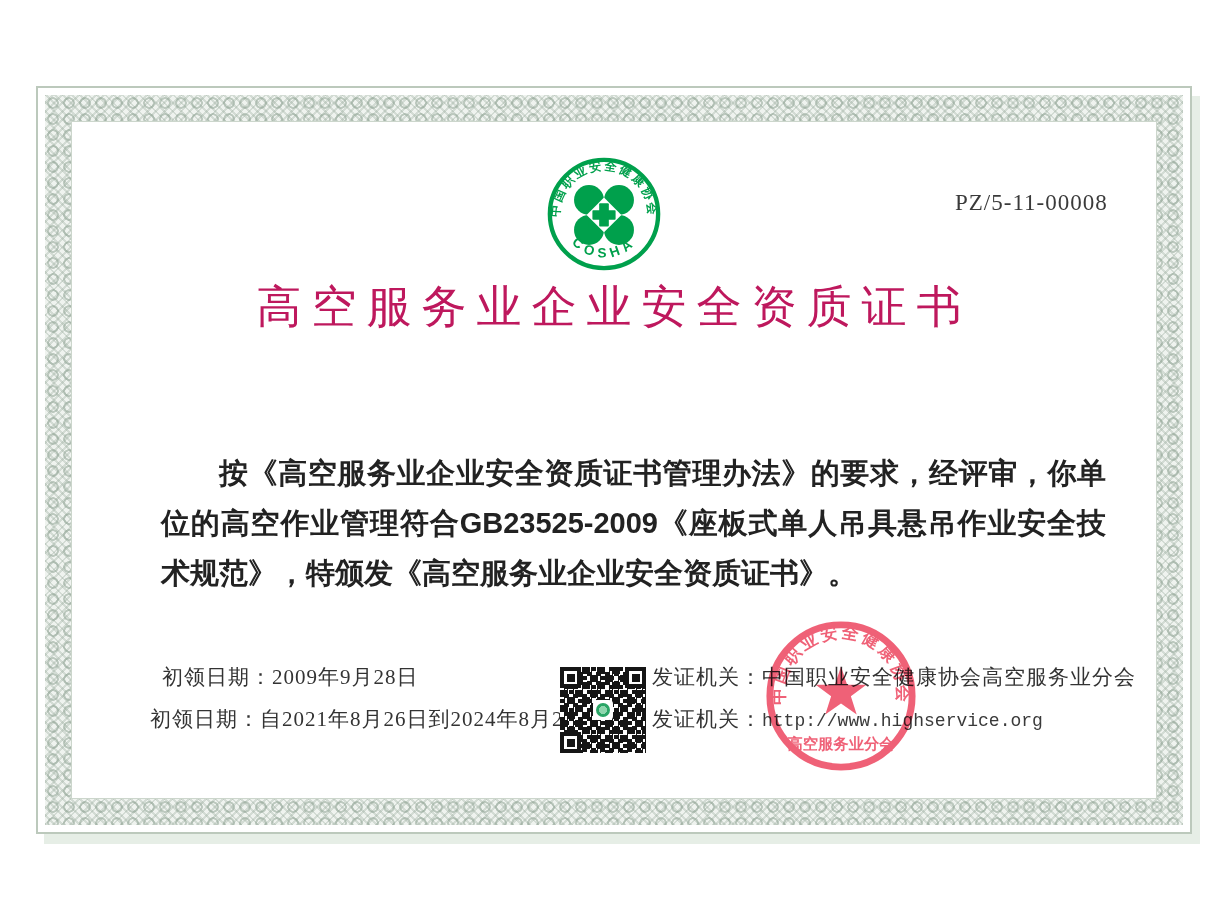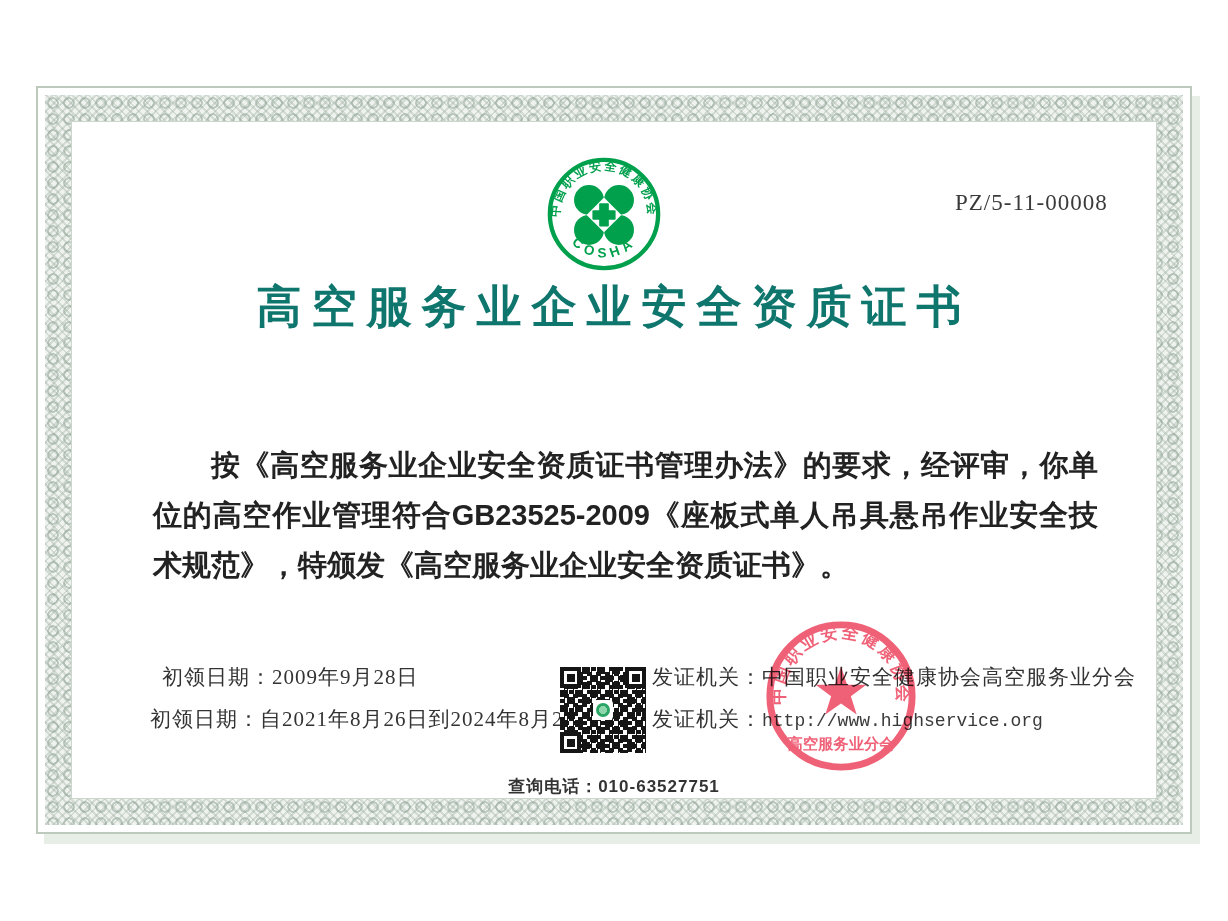--- a/index.html
+++ b/index.html
@@ -14,24 +14,24 @@
         radial-gradient(circle at 50% 50%, rgba(255,255,255,0) 3.5px, rgba(146,165,150,.55) 4px, rgba(146,165,150,.55) 5.5px, rgba(255,255,255,0) 6px),
         repeating-linear-gradient(45deg, rgba(146,165,150,.30) 0 2px, rgba(255,255,255,0) 2px 6px),
         repeating-linear-gradient(-45deg, rgba(146,165,150,.30) 0 2px, rgba(255,255,255,0) 2px 6px);
       background-size:16px 16px,auto,auto;}
   .frame-inner{position:absolute;inset:33px;background:#fff;border:1px solid #ccd6cc;}
   
   .logo{position:absolute;left:546px;top:156px;width:116px;height:116px;}
   .cert-number{position:absolute;left:955px;top:190px;width:190px;
         font-family:"Liberation Serif",serif;font-size:23px;color:#3a3a3a;letter-spacing:1px;}
   .title{position:absolute;left:0;right:0;top:277px;margin:0;text-align:center;
-        font-size:45px;font-weight:700;letter-spacing:10px;color:#0f766e;}
+        font-size:45px;font-weight:400;letter-spacing:10px;color:#be185d;}
   
   .recipient{position:absolute;left:148px;top:384px;font-size:29px;font-weight:600;color:#222;}
-  .body-text{position:absolute;left:145px;top:432px;width:945px;margin:8px;
+  .body-text{position:absolute;left:145px;top:432px;width:945px;margin:16px;
         font-size:29px;font-weight:600;line-height:50px;color:#222;
         text-align:justify;text-indent:2em;}
   
   .kai{font-family:"Liberation Serif",serif;color:#333;font-size:21px;letter-spacing:1px;}
   .issue-date{position:absolute;left:162px;top:663px;}
   .validity{position:absolute;left:150px;top:705px;}
   .issuer{position:absolute;left:652px;top:663px;}
   .website{position:absolute;left:652px;top:705px;}
   .website .url{font-family:"Liberation Mono",monospace;font-size:18px;color:#3a3a3a;letter-spacing:0;}
   .phone{position:absolute;left:0;right:0;top:775px;text-align:center;
@@ -130,17 +130,14 @@
   <svg class="stamp" viewBox="0 0 160 160">
     <circle cx="80" cy="80" r="72" fill="none" stroke="#ee5068" stroke-width="7"></circle>
     <path id="stampArc" d="M 26.5 100 A 57.5 57.5 0 1 1 133.5 100" fill="none"></path>
     <text font-size="17" font-weight="bold" fill="#ee5068" letter-spacing="3">
       <textPath href="#stampArc" startOffset="50%" text-anchor="middle">中国职业安全健康协会</textPath>
     </text>
     <polygon fill="#ee5068" points="80,50 86.2,68.5 105.7,68.7 90,80.2 95.9,98.8 80,87.5 64.1,98.8 70,80.2 54.3,68.7 73.8,68.5"></polygon>
     <text x="80" y="134" text-anchor="middle" font-size="15.5" font-weight="bold" fill="#ee5068">高空服务业分会</text>
   </svg>
 
-  <div class="phone">
-    <span>查询电话：</span><span>010-63527751</span>
-  </div>
 
 </div>
 
 </body></html>

